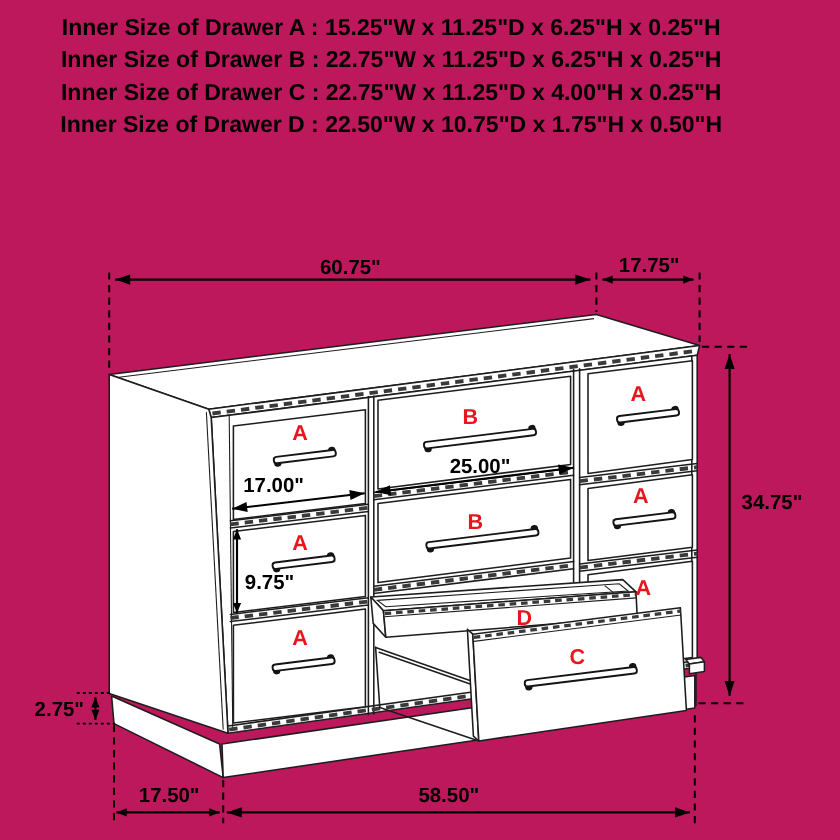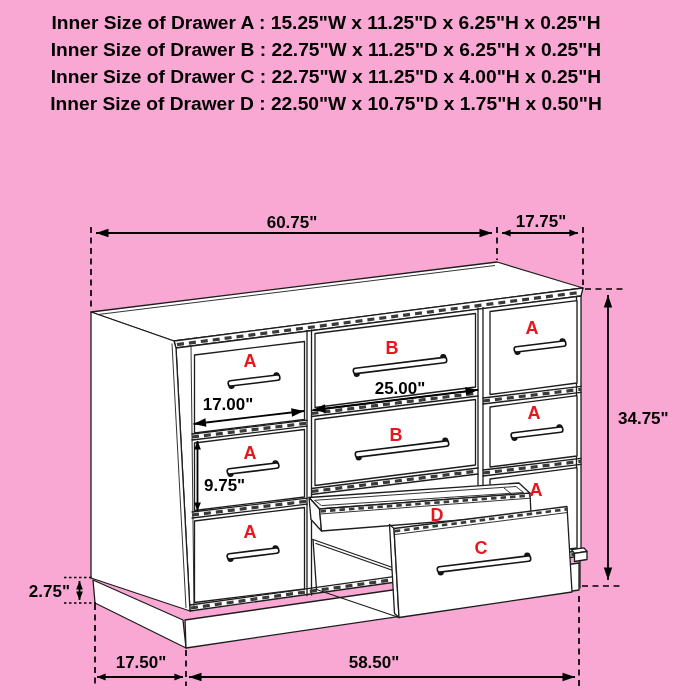--- a/index.html
+++ b/index.html
@@ -1,16 +1,16 @@
 <!DOCTYPE html>
 <html style="--label-red: #e8151d;"><head>
 <meta charset="utf-8">
 <style>
   html,body{margin:0;padding:0;background:#fff;}
-  #stage{position:relative;width:700px;height:700px;background:#f9a8d4;overflow:hidden;
+  #stage{position:relative;width:700px;height:700px;background:#be185d;overflow:hidden;
          font-family:"Liberation Sans",sans-serif;}
   svg{display:block;}
   .t-title{font:bold 19.2px "Liberation Sans",sans-serif;fill:#000;}
   .t-dim{font:bold 17px "Liberation Sans",sans-serif;fill:#000;}
   .t-label{font:bold 18px "Liberation Sans",sans-serif;fill:var(--label-red,#e8151d);}
   .ln{stroke:#1d1d1d;stroke-width:1.3;fill:none;stroke-linejoin:round;stroke-linecap:round;}
   .fw{stroke:#1d1d1d;stroke-width:1.3;fill:#fff;stroke-linejoin:round;}
   .thin{stroke:#1d1d1d;stroke-width:0.9;fill:none;}
   .hatch{stroke:#3a3a3a;stroke-width:3.2;fill:none;stroke-dasharray:7 5;}
   .hatch2{stroke:#3a3a3a;stroke-width:2.7;fill:none;stroke-dasharray:5.5 4;}

